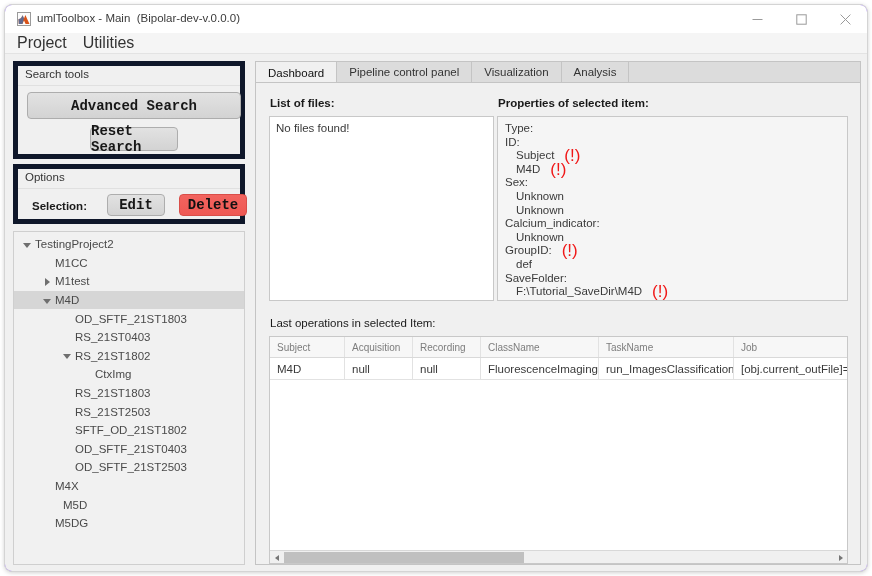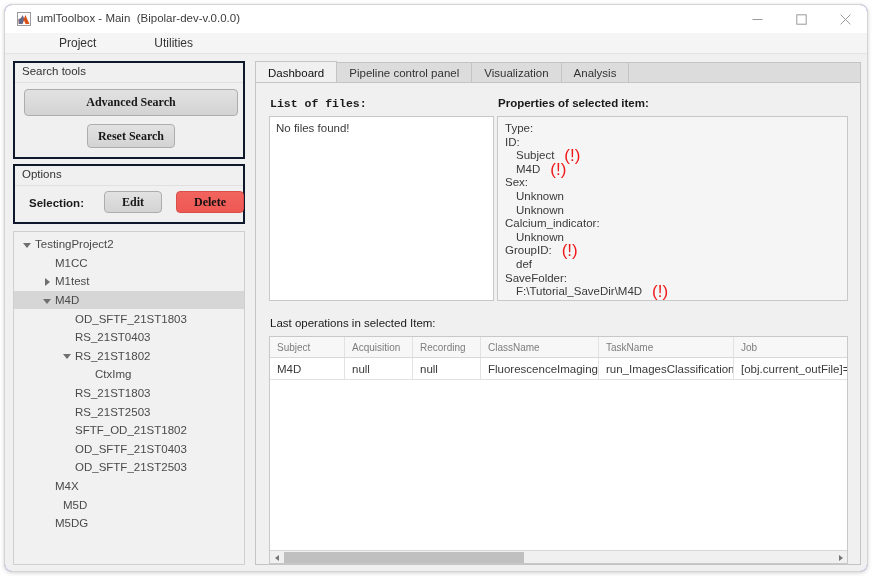--- a/index.html
+++ b/index.html
@@ -68,38 +68,37 @@
     position: relative;
     height: 20px;
     background: #f5f5f5;
     border-bottom: 1px solid #e3e3e3;
     padding-left: 10px;
     display: flex;
     align-items: center;
     gap: 12px;
   }
   .menu-item {
-    font-size: 12px;
+    font-size: 16px;
     color: #333333;
     padding: 1px 2px;
-    margin-left: 42px;
   }
 
   
   .body-area {
     position: relative;
     height: 519px;
     background: #f0f0f0;
   }
 
   
   .panel {
     position: absolute;
     background: #f0f0f0;
-    border: 2px solid #0f172a;
+    border: 5px solid #0f172a;
     box-sizing: border-box;
   }
   .panel-title {
     position: absolute;
     left: 7px; top: 2px;
     font-size: 11.5px;
     color: #333333;
   }
   .panel-sep {
     position: absolute;
@@ -107,22 +106,22 @@
     height: 1px;
     background: #e0e0e0;
   }
 
   
   .btn {
     position: absolute;
     background: linear-gradient(#e2e2e2, #d3d3d3);
     border: 1px solid #adadad;
     border-radius: 4px;
-    font-family: Liberation Serif, serif;
-    font-size: 12px;
+    font-family: Liberation Mono, monospace;
+    font-size: 14px;
     font-weight: bold;
     color: #171717;
     display: flex;
     align-items: center;
     justify-content: center;
     box-sizing: border-box;
     cursor: default;
   }
   .btn.danger {
     background: linear-gradient(#f2645f, #ee5853);
@@ -179,21 +178,21 @@
   }
   .tree-label { padding-left: 2px; }
 
   
   .tabstrip {
     position: absolute;
     left: 0; top: 0;
     right: 0;
     height: 22px;
     display: flex;
-    align-items: center;
+    align-items: flex-start;
   }
   .tab {
     height: 21px;
     padding: 0 12px;
     display: flex;
     align-items: center;
     font-size: 11.5px;
     color: #333333;
     background: #dcdcdc;
     border: 1px solid #c4c4c4;
@@ -480,21 +479,21 @@
             <span>Visualization</span>
           </div>
           <div class="tab">
             <span>Analysis</span>
           </div>
           <div class="tab-filler"></div>
         </div>
 
       <div class="tabpage">
 
-        <span class="plain-text" style="left:14px; top:14px; font-weight:bold; color:#1a1a1a;font-family:Liberation Mono, monospace;">List of files:</span>
+        <span class="plain-text" style="left:14px; top:14px; font-weight:bold; color:#1a1a1a;">List of files:</span>
         <div class="whitebox" style="left:13px; top:33px; width:225px; height:185px;">
           <span class="plain-text" style="left:6px; top:5px;text-align:right;">No files found!</span>
         </div>
 
         <span class="plain-text" style="left:242px; top:14px; font-weight:bold; color:#1a1a1a;">Properties of selected item:</span>
         <div class="lightbox" style="left:241px; top:33px; width:351px; height:185px;">
           <div class="prop-list" id="prop-list">
               <div class="prop-line"><span>Type:</span></div>
               <div class="prop-line"><span>ID:</span></div>
               <div class="prop-line val"><span>Subject</span><span class="bang" style="color: rgb(240, 24, 24);">(!)</span></div>

